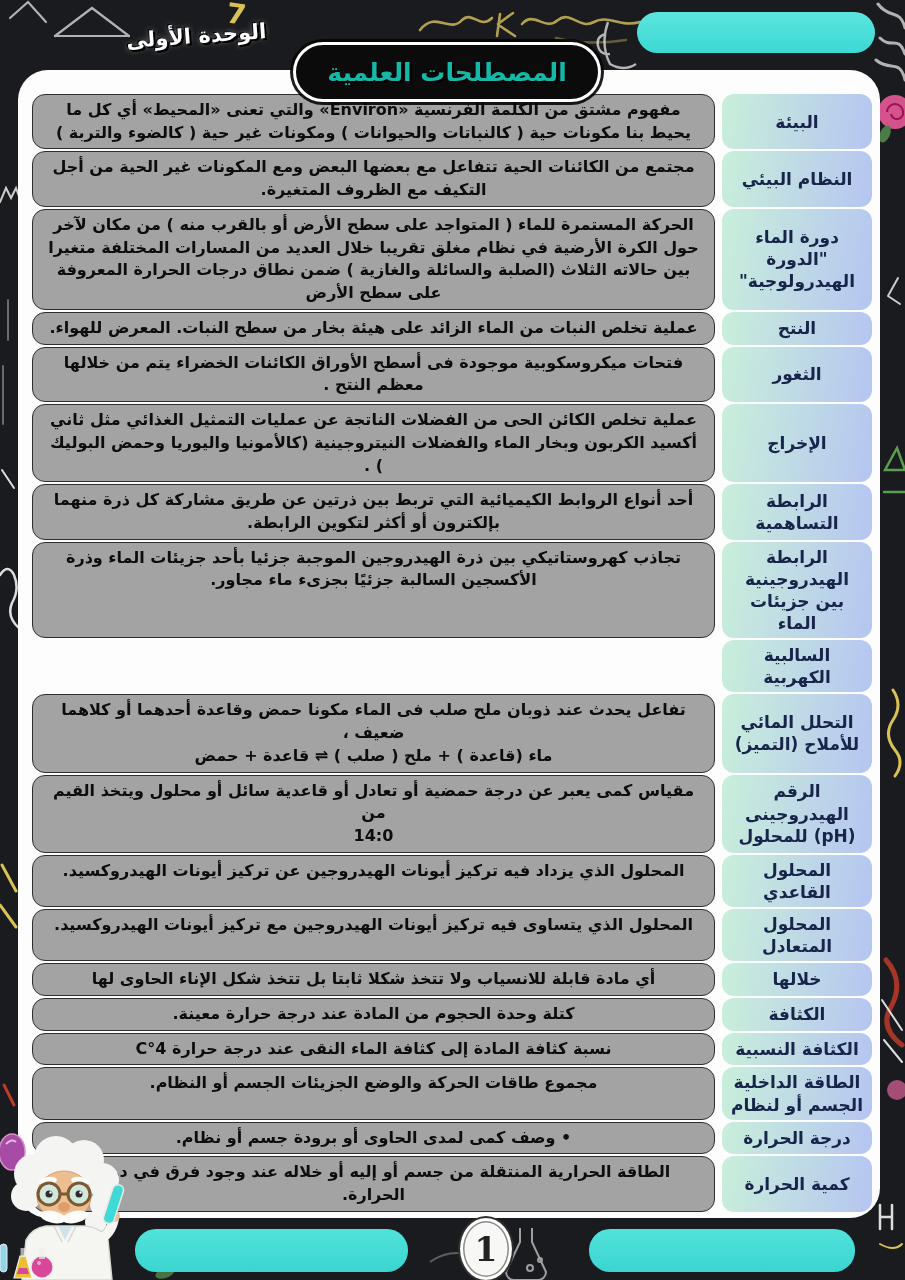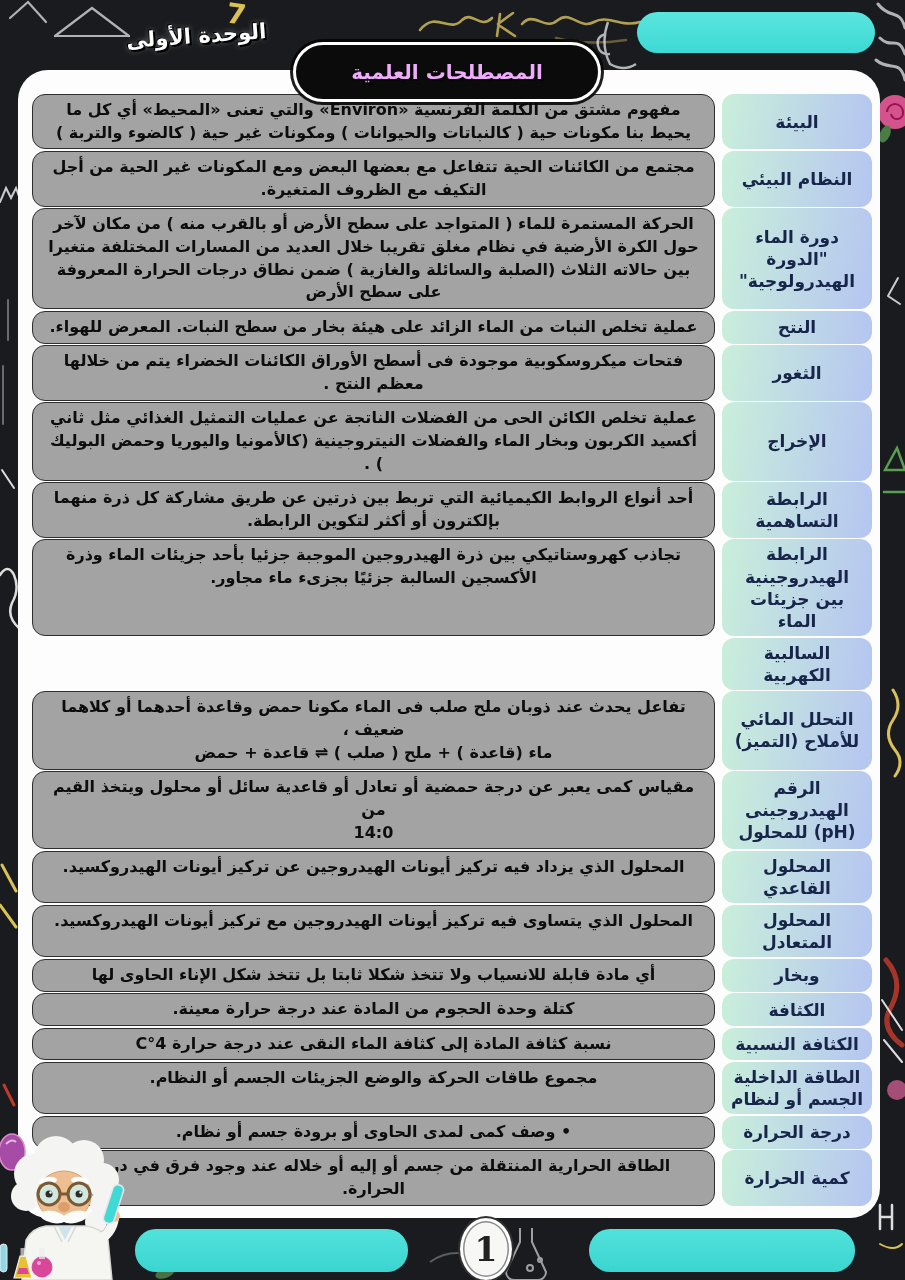--- a/index.html
+++ b/index.html
@@ -24,29 +24,29 @@
     border-radius:21px;
     background:linear-gradient(180deg,#5ce5df 0%,#3cd9d4 100%);
   }
   .title-pill{
     position:absolute;top:42px;left:293px;width:302px;height:54px;z-index:3;
     background:#0b0b0b;border:3px solid #fff;border-radius:34px;
     box-shadow:0 0 0 3px rgba(5,5,5,.9);
     display:flex;align-items:center;justify-content:center;
   }
   .title-pill span{
-    color:#f0abfc;font-weight:bold;font-size:20px;letter-spacing:1px;
+    color:#14b8a6;font-weight:bold;font-size:25px;letter-spacing:1px;
     text-shadow:2px 2px 0 #000;
   }
   
   .panel{
     position:absolute;top:70px;left:18px;width:862px;height:1148px;z-index:2;
     background:#fdfdfd;border-radius:30px;
     box-sizing:border-box;
-    padding:24px 8px 12px 14px;
+    padding:24px 8px 6px 14px;
     display:flex;flex-direction:column;justify-content:space-between;
   }
   .row{display:flex;gap:7px;align-items:stretch;}
   .term-pill{
     flex:0 0 150px;border-radius:12px;
     background:linear-gradient(100deg,#c9efda 0%,#b5c5f1 100%);
     display:flex;align-items:center;justify-content:center;text-align:center;
     color:#18254a;font-weight:bold;font-size:17px;line-height:1.3;
     padding:4px 6px;box-sizing:border-box;
   }
@@ -231,21 +231,21 @@
   </div>
 
   <div class="row">
     <div class="term-pill">المحلول المتعادل</div>
     <div class="def-box">
         <div>المحلول الذي يتساوى فيه تركيز أيونات الهيدروجين مع تركيز أيونات الهيدروكسيد.</div>
       </div>
   </div>
 
   <div class="row">
-    <div class="term-pill">وبخار</div>
+    <div class="term-pill">خلالها</div>
     <div class="def-box">
         <div>أي مادة قابلة للانسياب ولا تتخذ شكلا ثابتا بل تتخذ شكل الإناء الحاوى لها</div>
       </div>
   </div>
 
   <div class="row">
     <div class="term-pill">الكثافة</div>
     <div class="def-box">
         <div>كتلة وحدة الحجوم من المادة عند درجة حرارة معينة.</div>
       </div>

